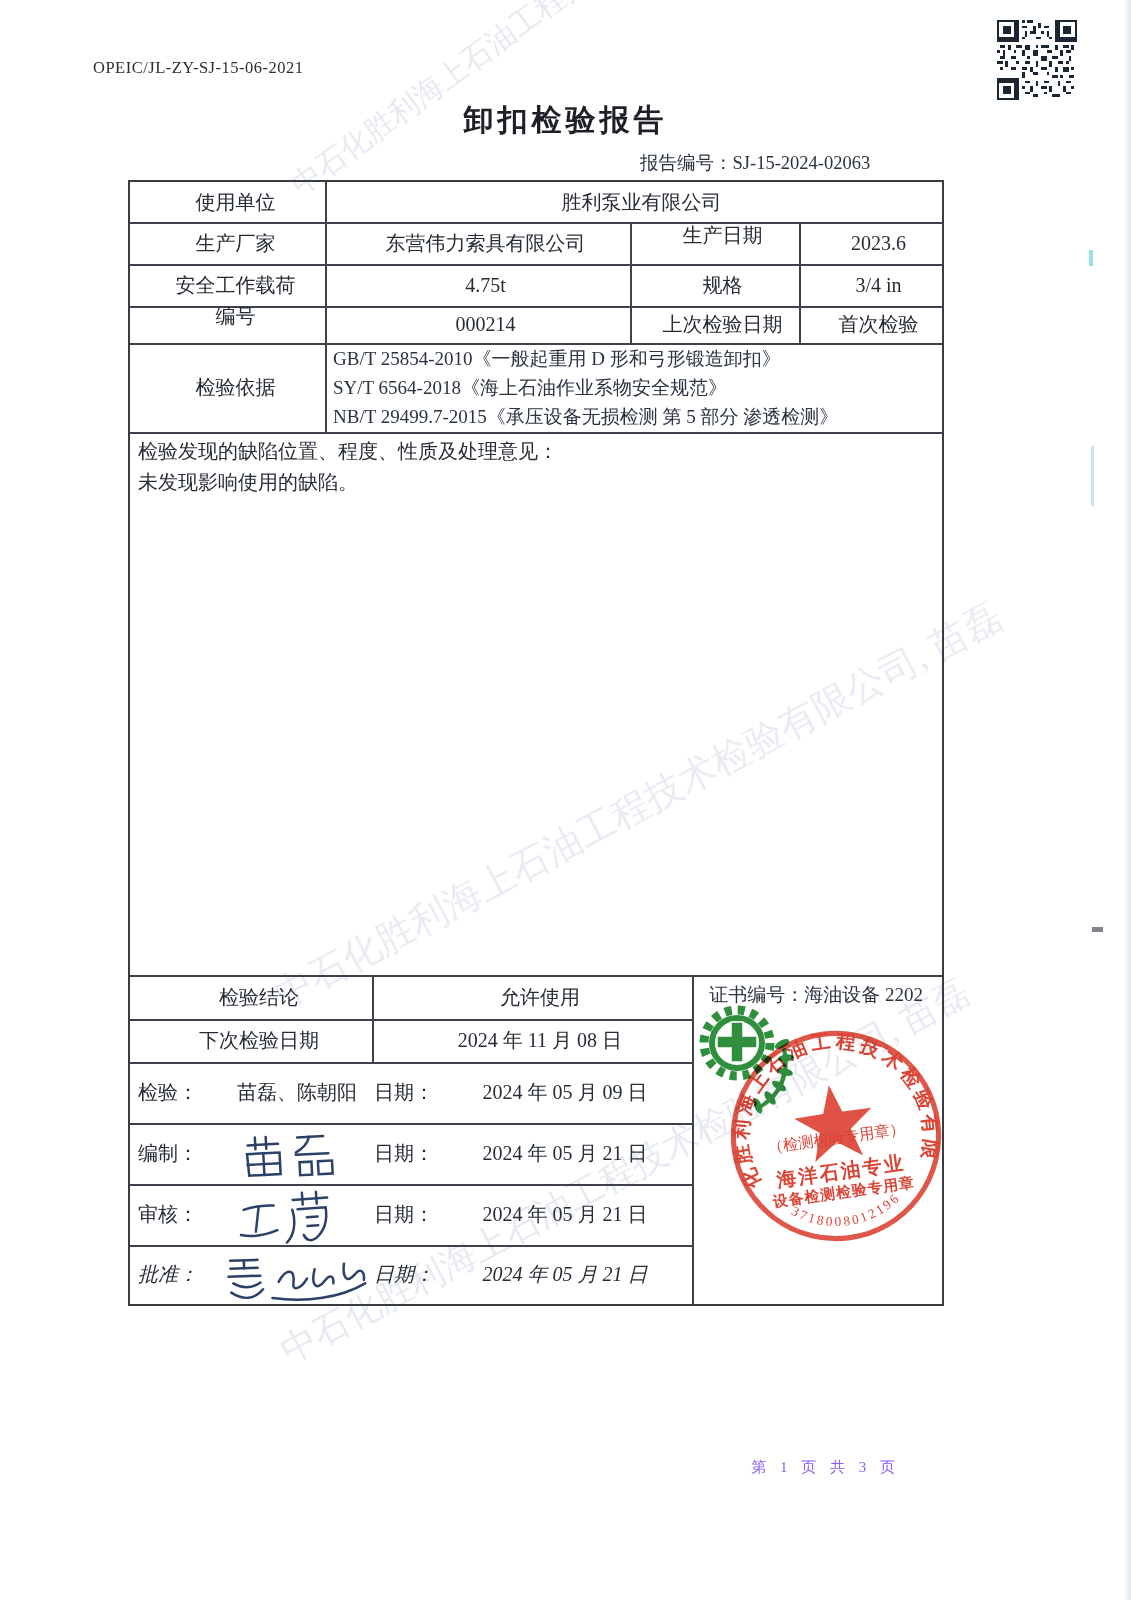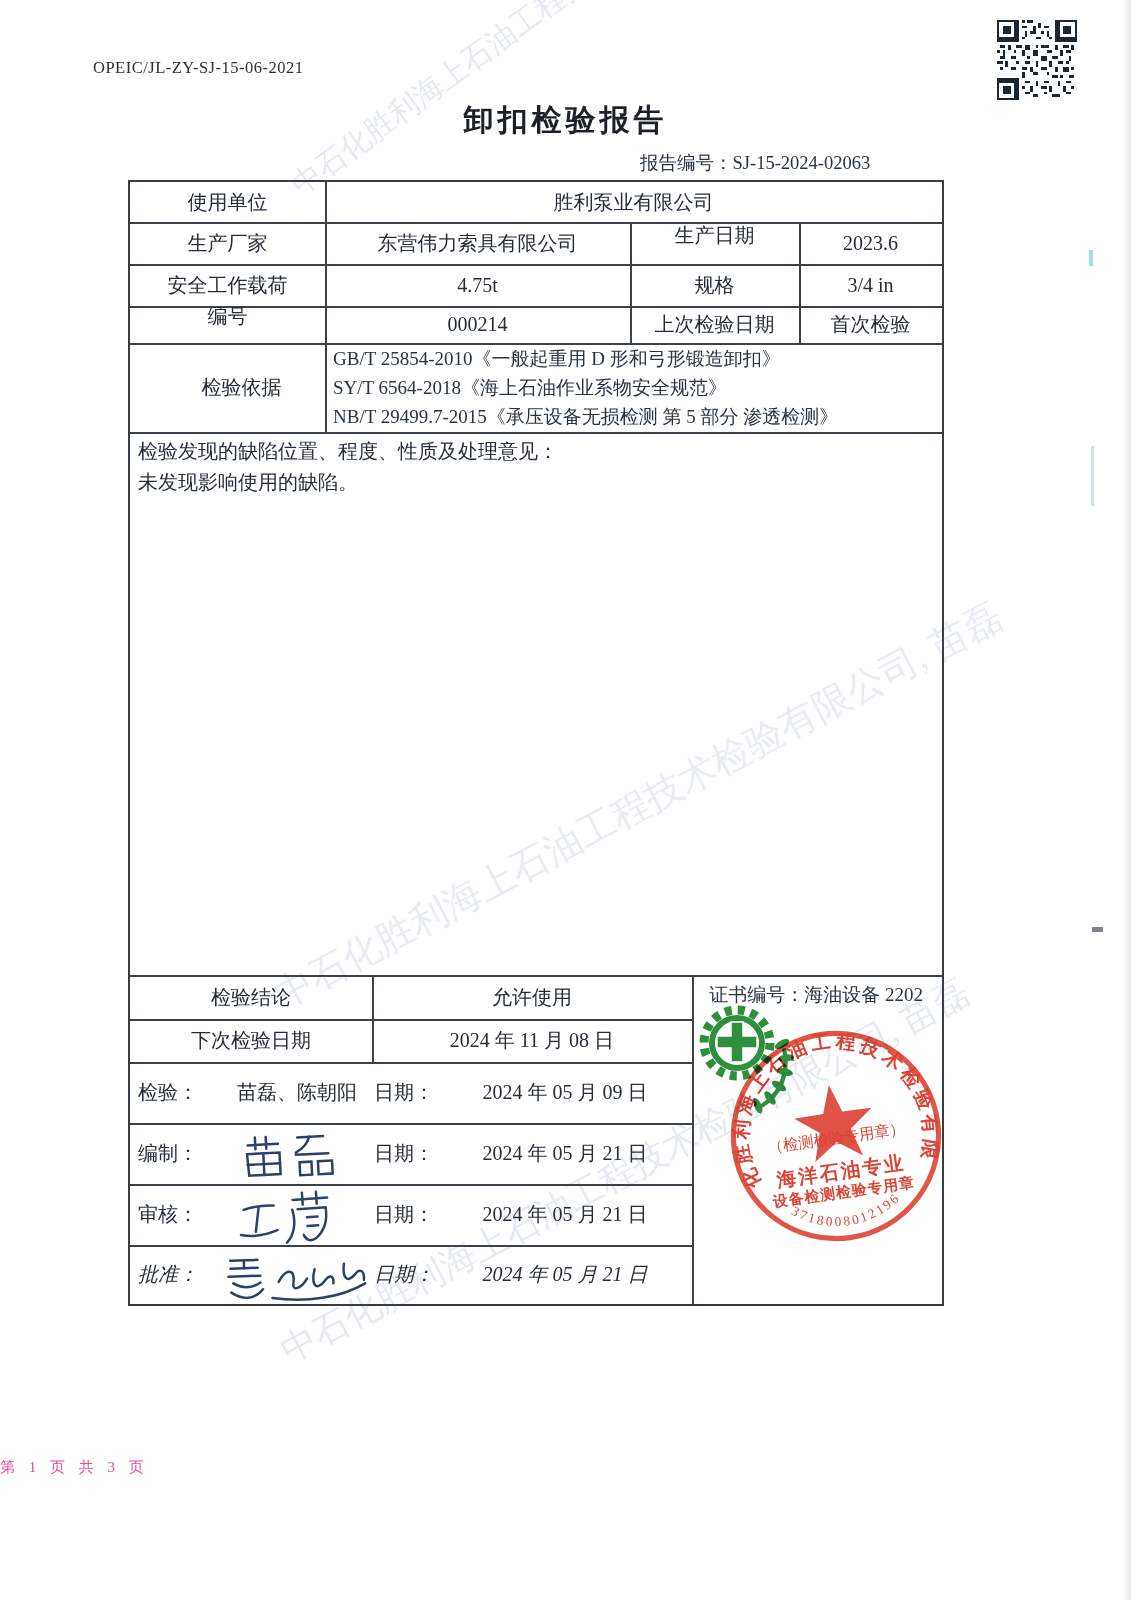--- a/index.html
+++ b/index.html
@@ -10,42 +10,42 @@
   }
   .abs{position:absolute;}
   .doc-code{left:93px;top:58px;font-size:16.5px;letter-spacing:.5px;color:#2a2f36;}
   .title{left:0;top:100px;width:1131px;text-align:center;font-size:30px;font-weight:bold;letter-spacing:4px;color:#1d2127;}
   .report-no{left:640px;top:150px;font-size:18.5px;color:#2a3340;}
   
   .tbl{left:128px;top:180px;width:816px;height:1126px;border:2px solid #383d44;box-sizing:border-box;}
   .hline,.vline{position:absolute;background:#3d424a;}
   .hline{height:2px;}
   .vline{width:2px;}
-  .cell{position:absolute;display:flex;align-items:center;justify-content:center;font-size:20px;color:#262c35;}
+  .cell{position:absolute;display:flex;align-items:center;justify-content:center;font-size:20px;color:#262c35;margin-left:8px;}
   .basis{position:absolute;left:203px;top:161px;width:606px;height:89px;display:flex;flex-direction:column;justify-content:center;}
   .basis div{font-size:19px;line-height:29px;color:#2a3340;white-space:nowrap;}
   .defects{position:absolute;left:8px;top:254px;width:800px;font-size:20px;line-height:31px;color:#272d36;}
   .sigrow{position:absolute;left:0;width:562px;display:flex;align-items:center;font-size:20px;color:#272d36;}
   .sigrow .lab{position:absolute;left:8px;}
   .sigrow .nm{position:absolute;left:92px;width:150px;text-align:center;}
   .sigrow .dlab{position:absolute;left:244px;}
   .sigrow .dt{position:absolute;left:310px;width:250px;text-align:center;}
   .sigimg{position:absolute;left:86px;width:160px;}
   .cert-line{position:absolute;right:19px;top:800px;font-size:19px;color:#2a3340;white-space:nowrap;}
   
   .wm{position:absolute;white-space:nowrap;color:rgba(105,128,165,.17);transform-origin:0 0;pointer-events:none;}
   .wm1{left:283px;top:172px;font-size:30px;transform:rotate(-36deg);}
   .wm2{left:266px;top:975px;font-size:38px;transform:rotate(-28deg);color:rgba(105,128,165,.15);}
   .wm3{left:272px;top:1332px;font-size:36px;transform:rotate(-28deg);color:rgba(105,128,165,.16);}
   
   .stamp{left:718px;top:1018px;width:236px;height:236px;transform:rotate(-8deg);mix-blend-mode:multiply;opacity:.93;}
   .stamp text{font-family:"Liberation Serif","DejaVu Serif",serif;}
   .logo{left:694px;top:998px;width:112px;height:126px;mix-blend-mode:multiply;}
   .qr{left:997px;top:20px;width:80px;height:80px;}
-  .footer{left:0;top:1458px;width:900px;text-align:left;font-size:15px;letter-spacing:5px;color:#ec4899;}
+  .footer{left:0;top:1458px;width:900px;text-align:right;font-size:15px;letter-spacing:5px;color:#8b5cf6;}
   
   .edge-right{right:0;top:0;width:7px;height:1600px;background:linear-gradient(to left,rgba(185,203,218,.45),rgba(185,203,218,0));}
   .art1{left:1089px;top:250px;width:4px;height:16px;background:#49c6d6;opacity:.55;}
   .art2{left:1091px;top:446px;width:3px;height:60px;background:#7fa6c8;opacity:.35;}
   .art3{left:1092px;top:927px;width:11px;height:5px;background:#2b3340;opacity:.6;}
 </style>
 </head>
 <body>
 
 <div class="page">
@@ -173,21 +173,21 @@
     <div class="cell" style="left:0;top:82px;width:195px;height:42px;">安全工作载荷</div>
     <div class="cell" style="left:195px;top:82px;width:305px;height:42px;">4.75t</div>
     <div class="cell" style="left:500px;top:82px;width:169px;height:42px;">规格</div>
     <div class="cell" style="left:669px;top:82px;width:143px;height:42px;">3/4 in</div>
 
     <div class="cell" style="left:0;top:116px;width:195px;height:37px;">编号</div>
     <div class="cell" style="left:195px;top:124px;width:305px;height:37px;">000214</div>
     <div class="cell" style="left:500px;top:124px;width:169px;height:37px;">上次检验日期</div>
     <div class="cell" style="left:669px;top:124px;width:143px;height:37px;">首次检验</div>
 
-    <div class="cell" style="left:14px;top:161px;width:195px;height:89px;">检验依据</div>
+    <div class="cell" style="left:0;top:161px;width:195px;height:89px;">检验依据</div>
     <div class="basis">
       <div>GB/T 25854-2010《一般起重用 D 形和弓形锻造卸扣》</div>
       <div>SY/T 6564-2018《海上石油作业系物安全规范》</div>
       <div>NB/T 29499.7-2015《承压设备无损检测 第 5 部分 渗透检测》</div>
     </div>
 
     <div class="defects">
       <div>检验发现的缺陷位置、程度、性质及处理意见：</div>
       <div>未发现影响使用的缺陷。</div>
     </div>

